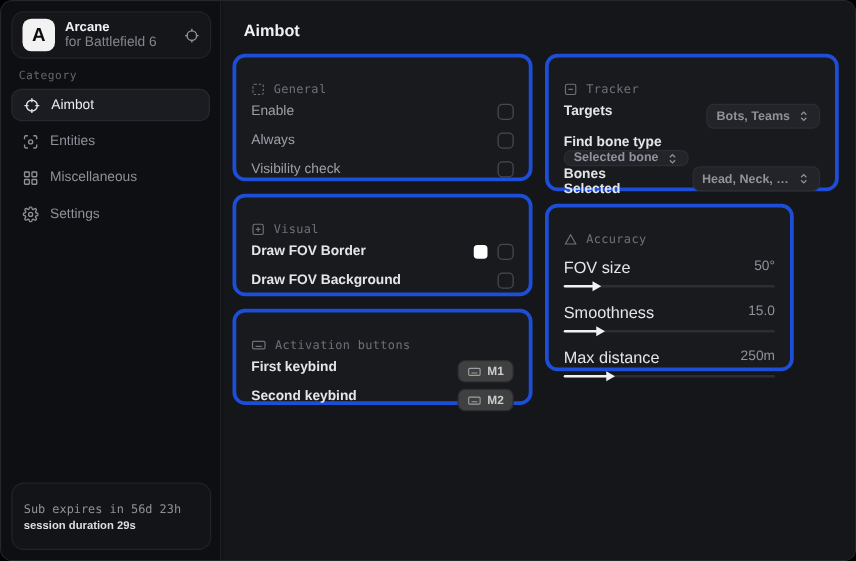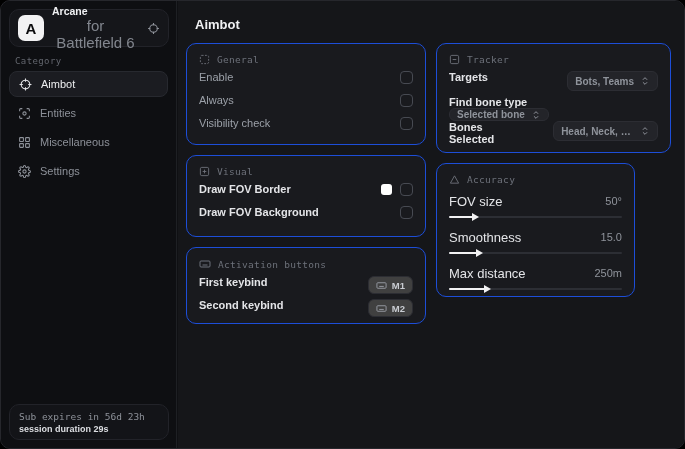--- a/index.html
+++ b/index.html
@@ -22,55 +22,55 @@
     background:#15161a; border:1px solid #222329; border-radius:10px;
     display:flex; align-items:center; padding:0 8px; gap:8px;
   }
   .logo-badge {
     width:26px; height:26px; border-radius:7px; background:#f2f2f3;
     color:#0b0b0d; font-weight:bold; font-size:15px;
     display:flex; align-items:center; justify-content:center; flex:0 0 auto;
   }
   .logo-text { flex:1 1 auto; line-height:1.15; }
   .logo-title { font-size:10.5px; font-weight:bold; color:#f0f1f3; }
-  .logo-sub { font-size:15px; color:#82868e;text-align:center; }
+  .logo-sub { font-size:11px; color:#82868e; }
   .logo-action { color:#90949c; display:flex; align-items:center; cursor:pointer; }
 
   .category-label {
     position:absolute; left:14px; top:55px;
     font-family:"DejaVu Sans Mono", monospace;
     font-size:9px; color:#63666e; letter-spacing:.4px;
   }
   .nav { position:absolute; left:8px; top:70px; right:8px; }
   .nav-item {
     height:26px; margin-bottom:3px; border-radius:8px;
     display:flex; align-items:center; gap:9px; padding:0 9px;
     color:#8d9199; font-size:11px; cursor:pointer;
   }
   .nav-item .nv-icon { display:flex; align-items:center; color:#8d9199; }
   .nav-item.active {
     background:#1b1c21; border:1px solid #27292f; color:#ecedef;
   }
   .nav-item.active .nv-icon { color:#e2e3e6; }
 
   .status-card {
-    position:absolute; left:8px; bottom:8px; width:160px; height:36px;
+    position:absolute; left:8px; bottom:8px; width:160px; height:54px;
     background:#131418; border:1px solid #222329; border-radius:10px;
     padding:5px 9px; display:flex; flex-direction:column; justify-content:center; gap:2px;
   }
   .status-line1 { font-family:"DejaVu Sans Mono", monospace; font-size:9.5px; color:#8d9199; }
   .status-line2 { font-size:9px; font-weight:bold; color:#dcdee2; }
 
   
   .main { position:absolute; left:177px; top:0; right:0; bottom:0; background:#151619; }
   .main-title { position:absolute; left:17px; top:16px; font-size:13px; font-weight:bold; color:#f0f1f3; }
 
   .card {
-    position:absolute; background:#191a1e; border:1px solid #1d4ed8; border-radius:10px;
-    padding:10px 12px;
+    position:absolute; background:#191a1e; border:3px solid #1d4ed8; border-radius:10px;
+    padding:20px 12px;
   }
   .card-head {
     display:flex; align-items:center; gap:7px;
     font-family:"DejaVu Sans Mono", monospace;
     font-size:9.5px; color:#6d717a; letter-spacing:.3px;
     margin-bottom:6px;
   }
   .card-head .ch-icon { display:flex; align-items:center; color:#6d717a; }
 
   .row {

